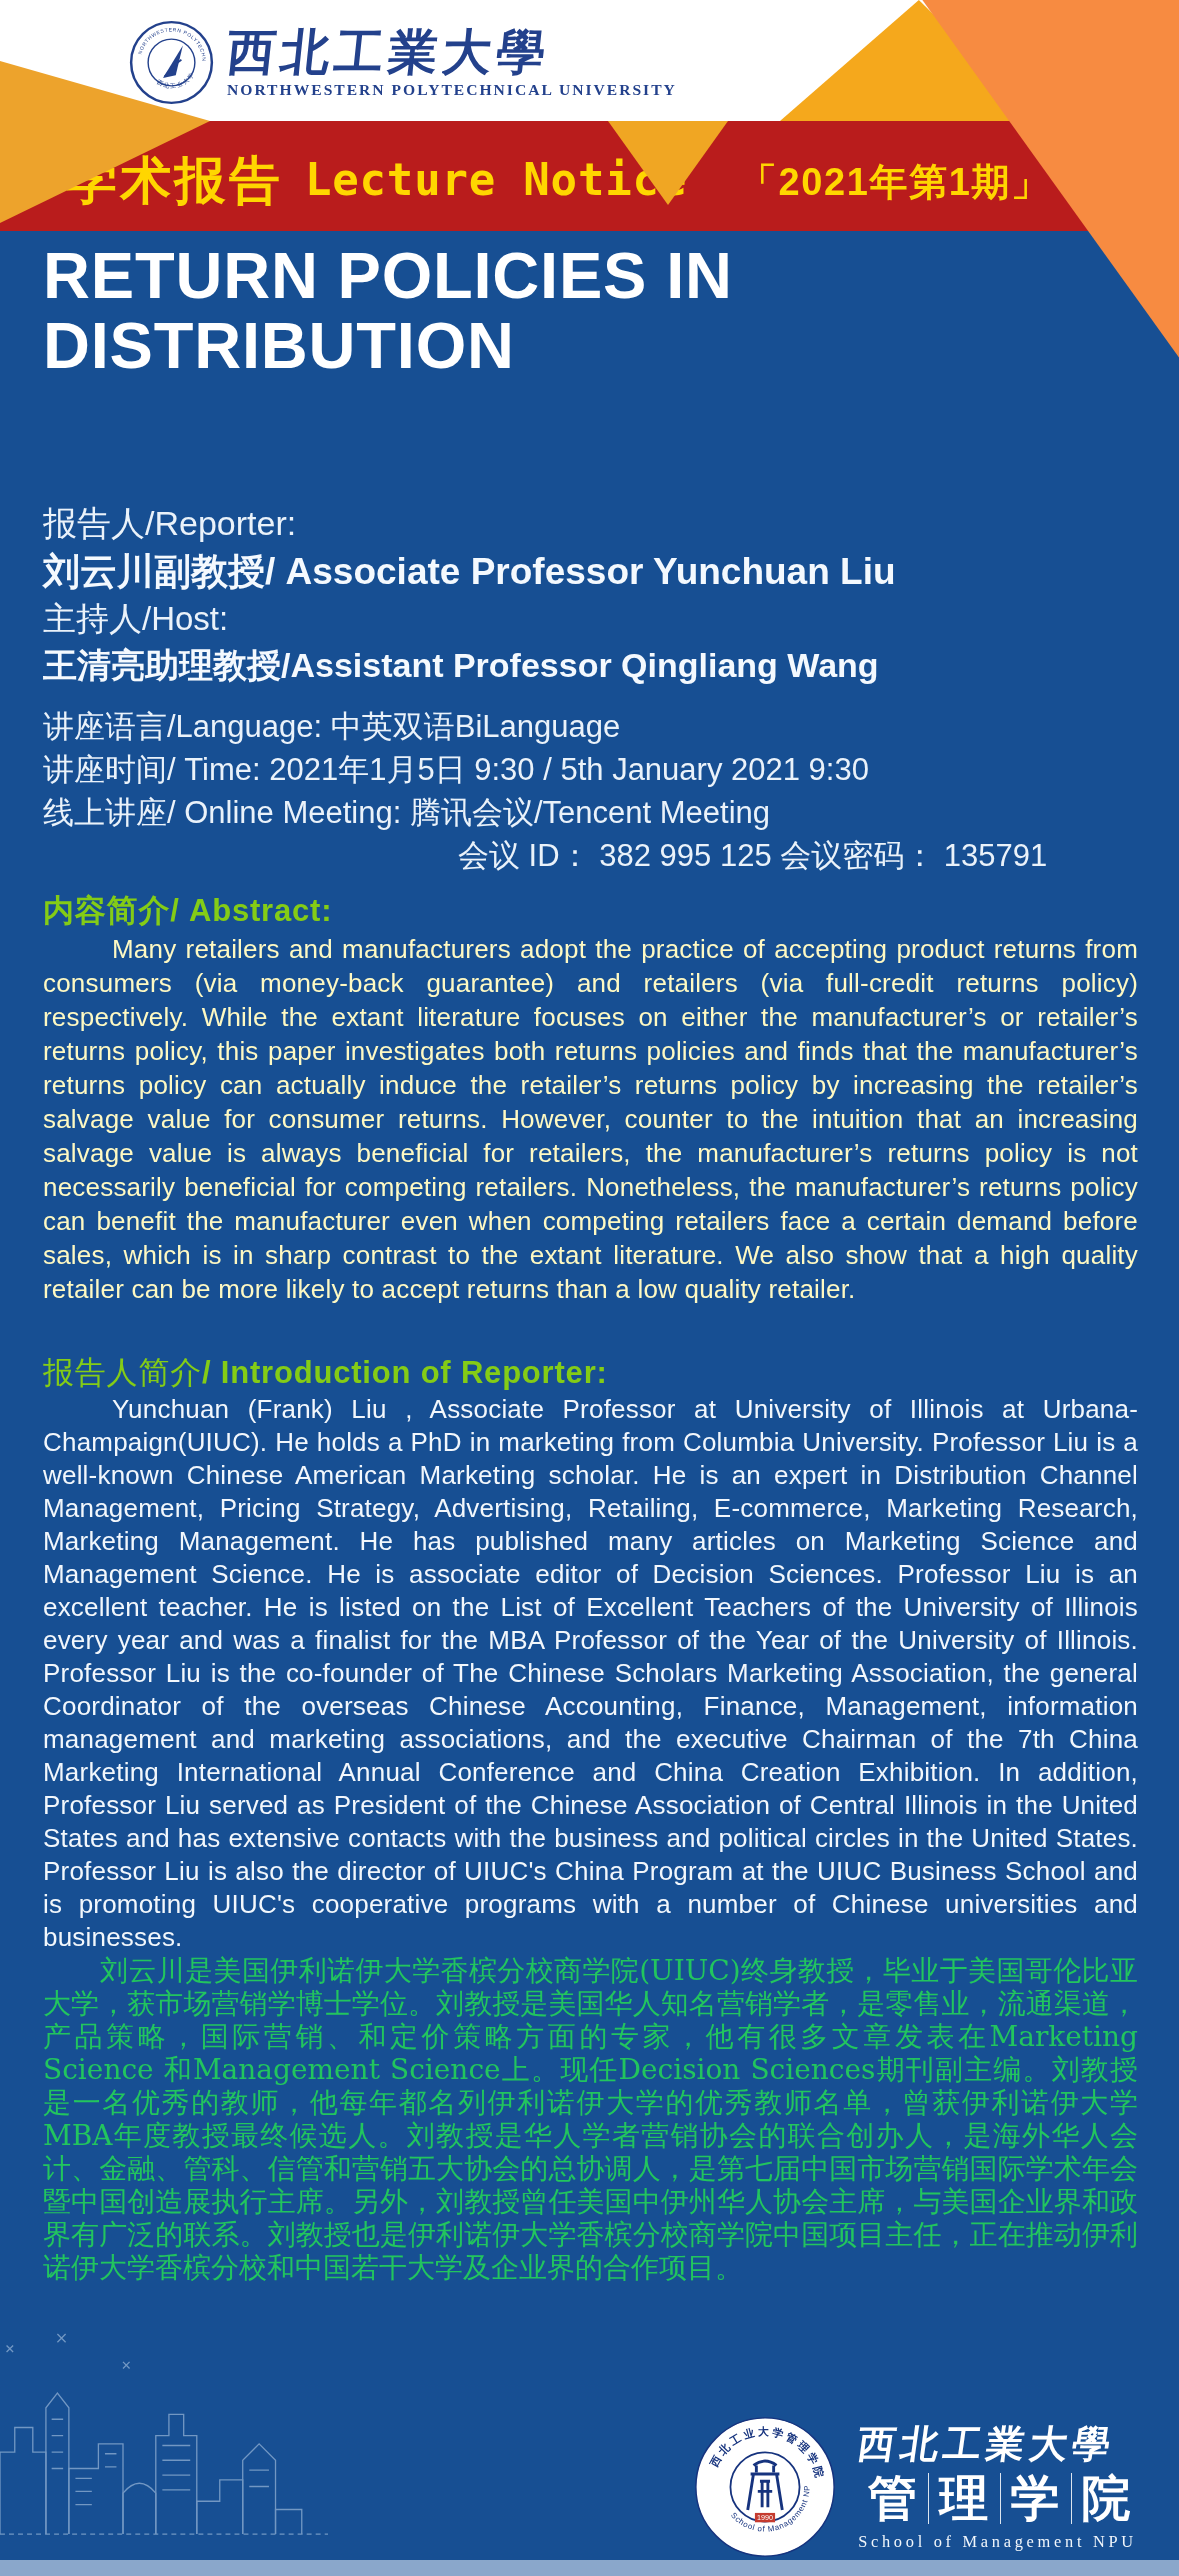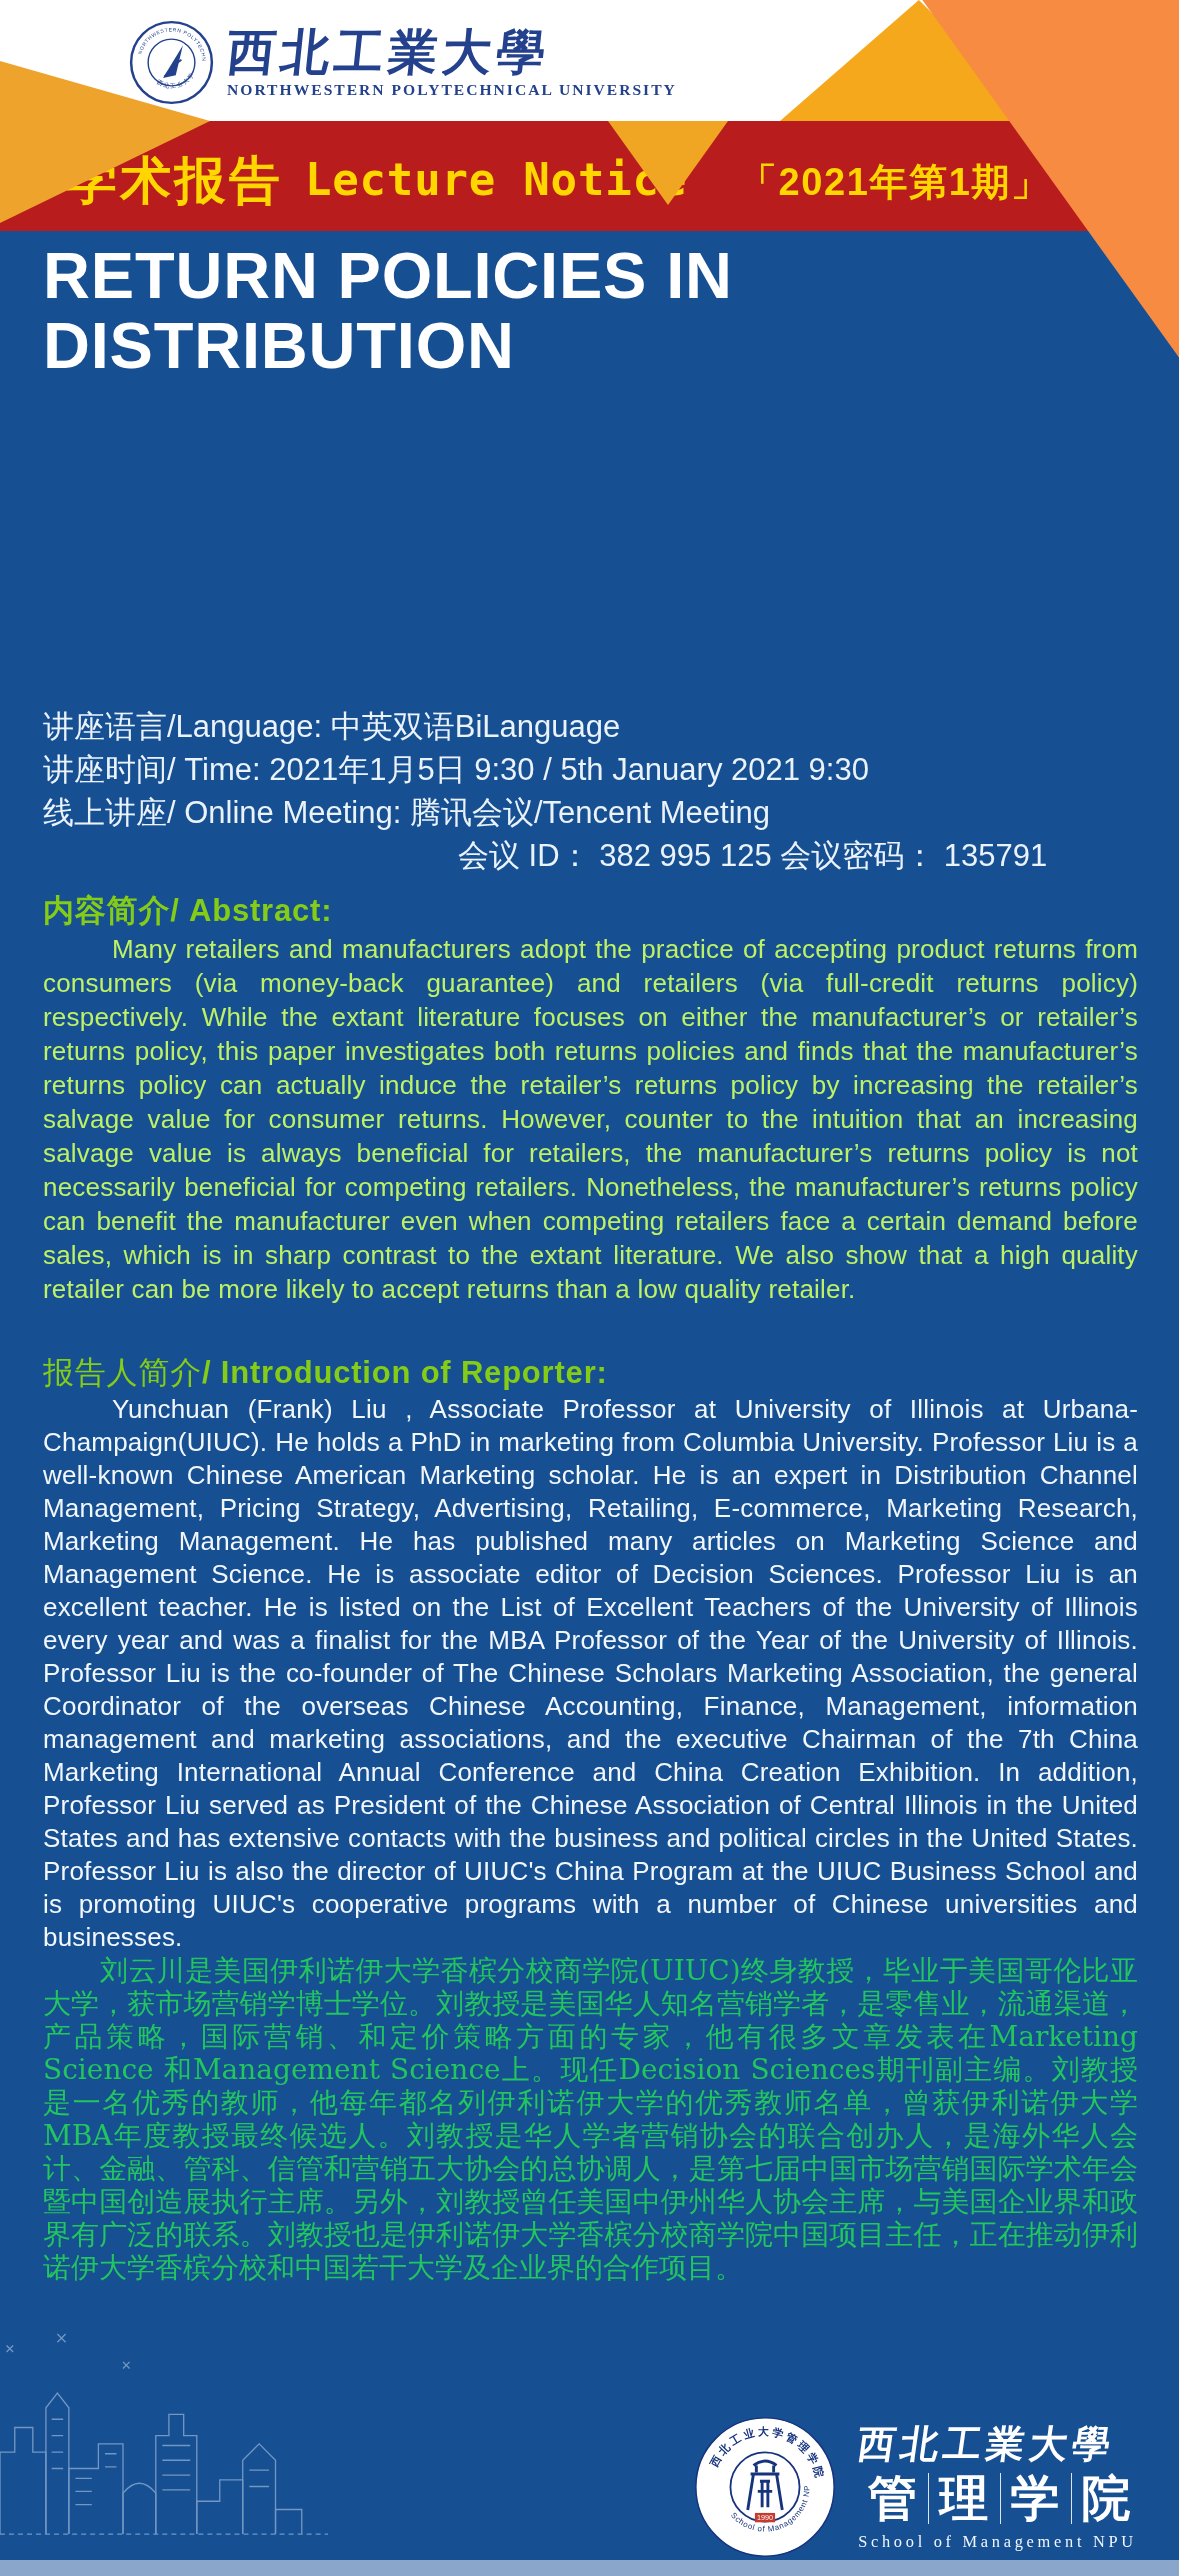--- a/index.html
+++ b/index.html
@@ -41,21 +41,21 @@
   .people{top:500px;}
   .label-line{font-size:34px;line-height:46px;font-weight:400;color:#EAF2FA;}
   .name-line{font-size:37px;line-height:51px;font-weight:bold;color:#F4F9FE;}
   .label-line.small{font-size:33px;line-height:44px;}
   .name-line.small{font-size:34px;line-height:48px;}
   .meeting{top:705px;font-size:31px;line-height:43px;color:#EAF2FA;}
   .meeting .indent{padding-left:415px;}
   .sec-heading{font-size:31px;font-weight:bold;color:#84cc16;letter-spacing:0.8px;}
   .abstract-heading{top:890px;}
   .abstract-body{top:932px;font-size:26px;line-height:34px;text-align:justify;
-    text-indent:69px;color:#bef264;letter-spacing:0.2px;}
+    text-indent:69px;color:#fef9c3;letter-spacing:0.2px;}
   .intro-heading{top:1352px;}
   .intro-heading .cn{font-weight:400;}
   .intro-bodies{top:1393px;}
   .intro-en{font-size:26px;line-height:33px;text-align:justify;text-indent:69px;
     color:#F2F7FC;letter-spacing:0.2px;margin:0;}
   .intro-cn{font-size:28px;line-height:33px;text-align:justify;text-indent:57px;
     color:#22c55e;font-family:"DejaVu Serif",serif;margin:0;}
   
   .skyline{position:absolute;left:0;top:2329px;width:328px;height:215px;opacity:.75;}
   .som{position:absolute;right:38px;top:2415px;display:flex;align-items:center;gap:21px;}
@@ -109,20 +109,26 @@
     <span class="banner-en">Lecture Notice</span>
     <div class="banner-tri"></div>
     <span class="banner-issue">「2021年第1期」</span>
   </div>
 
   <div class="block title-en">
     <div>RETURN POLICIES IN</div>
     <div>DISTRIBUTION</div>
   </div>
 
+  <div class="block people">
+    <div class="label-line">报告人/Reporter:</div>
+    <div class="name-line">刘云川副教授/ Associate Professor Yunchuan Liu</div>
+    <div class="label-line small">主持人/Host:</div>
+    <div class="name-line small">王清亮助理教授/Assistant Professor Qingliang Wang</div>
+  </div>
 
   <div class="block meeting">
     <div>讲座语言/Language: 中英双语BiLanguage</div>
     <div>讲座时间/ Time: 2021年1月5日 9:30  / 5th January 2021 9:30</div>
     <div>线上讲座/ Online Meeting:  腾讯会议/Tencent Meeting</div>
     <div class="indent">会议 ID：  382 995 125  会议密码：  135791</div>
   </div>
 
   <div class="block sec-heading abstract-heading">内容简介/ Abstract:</div>
   <div class="block abstract-body">Many retailers and manufacturers adopt the practice of accepting product returns from consumers (via money-back guarantee) and retailers (via full-credit returns policy) respectively. While the extant literature focuses on either the manufacturer’s or retailer’s returns policy, this paper investigates both returns policies and finds that the manufacturer’s returns policy can actually induce the retailer’s returns policy by increasing the retailer’s salvage value for consumer returns. However, counter to the intuition that an increasing salvage value is always beneficial for retailers, the manufacturer’s returns policy is not necessarily beneficial for competing retailers. Nonetheless, the manufacturer’s returns policy can benefit the manufacturer even when competing retailers face a certain demand before sales, which is in sharp contrast to the extant literature. We also show that a high quality retailer can be more likely to accept returns than a low quality retailer.</div>

